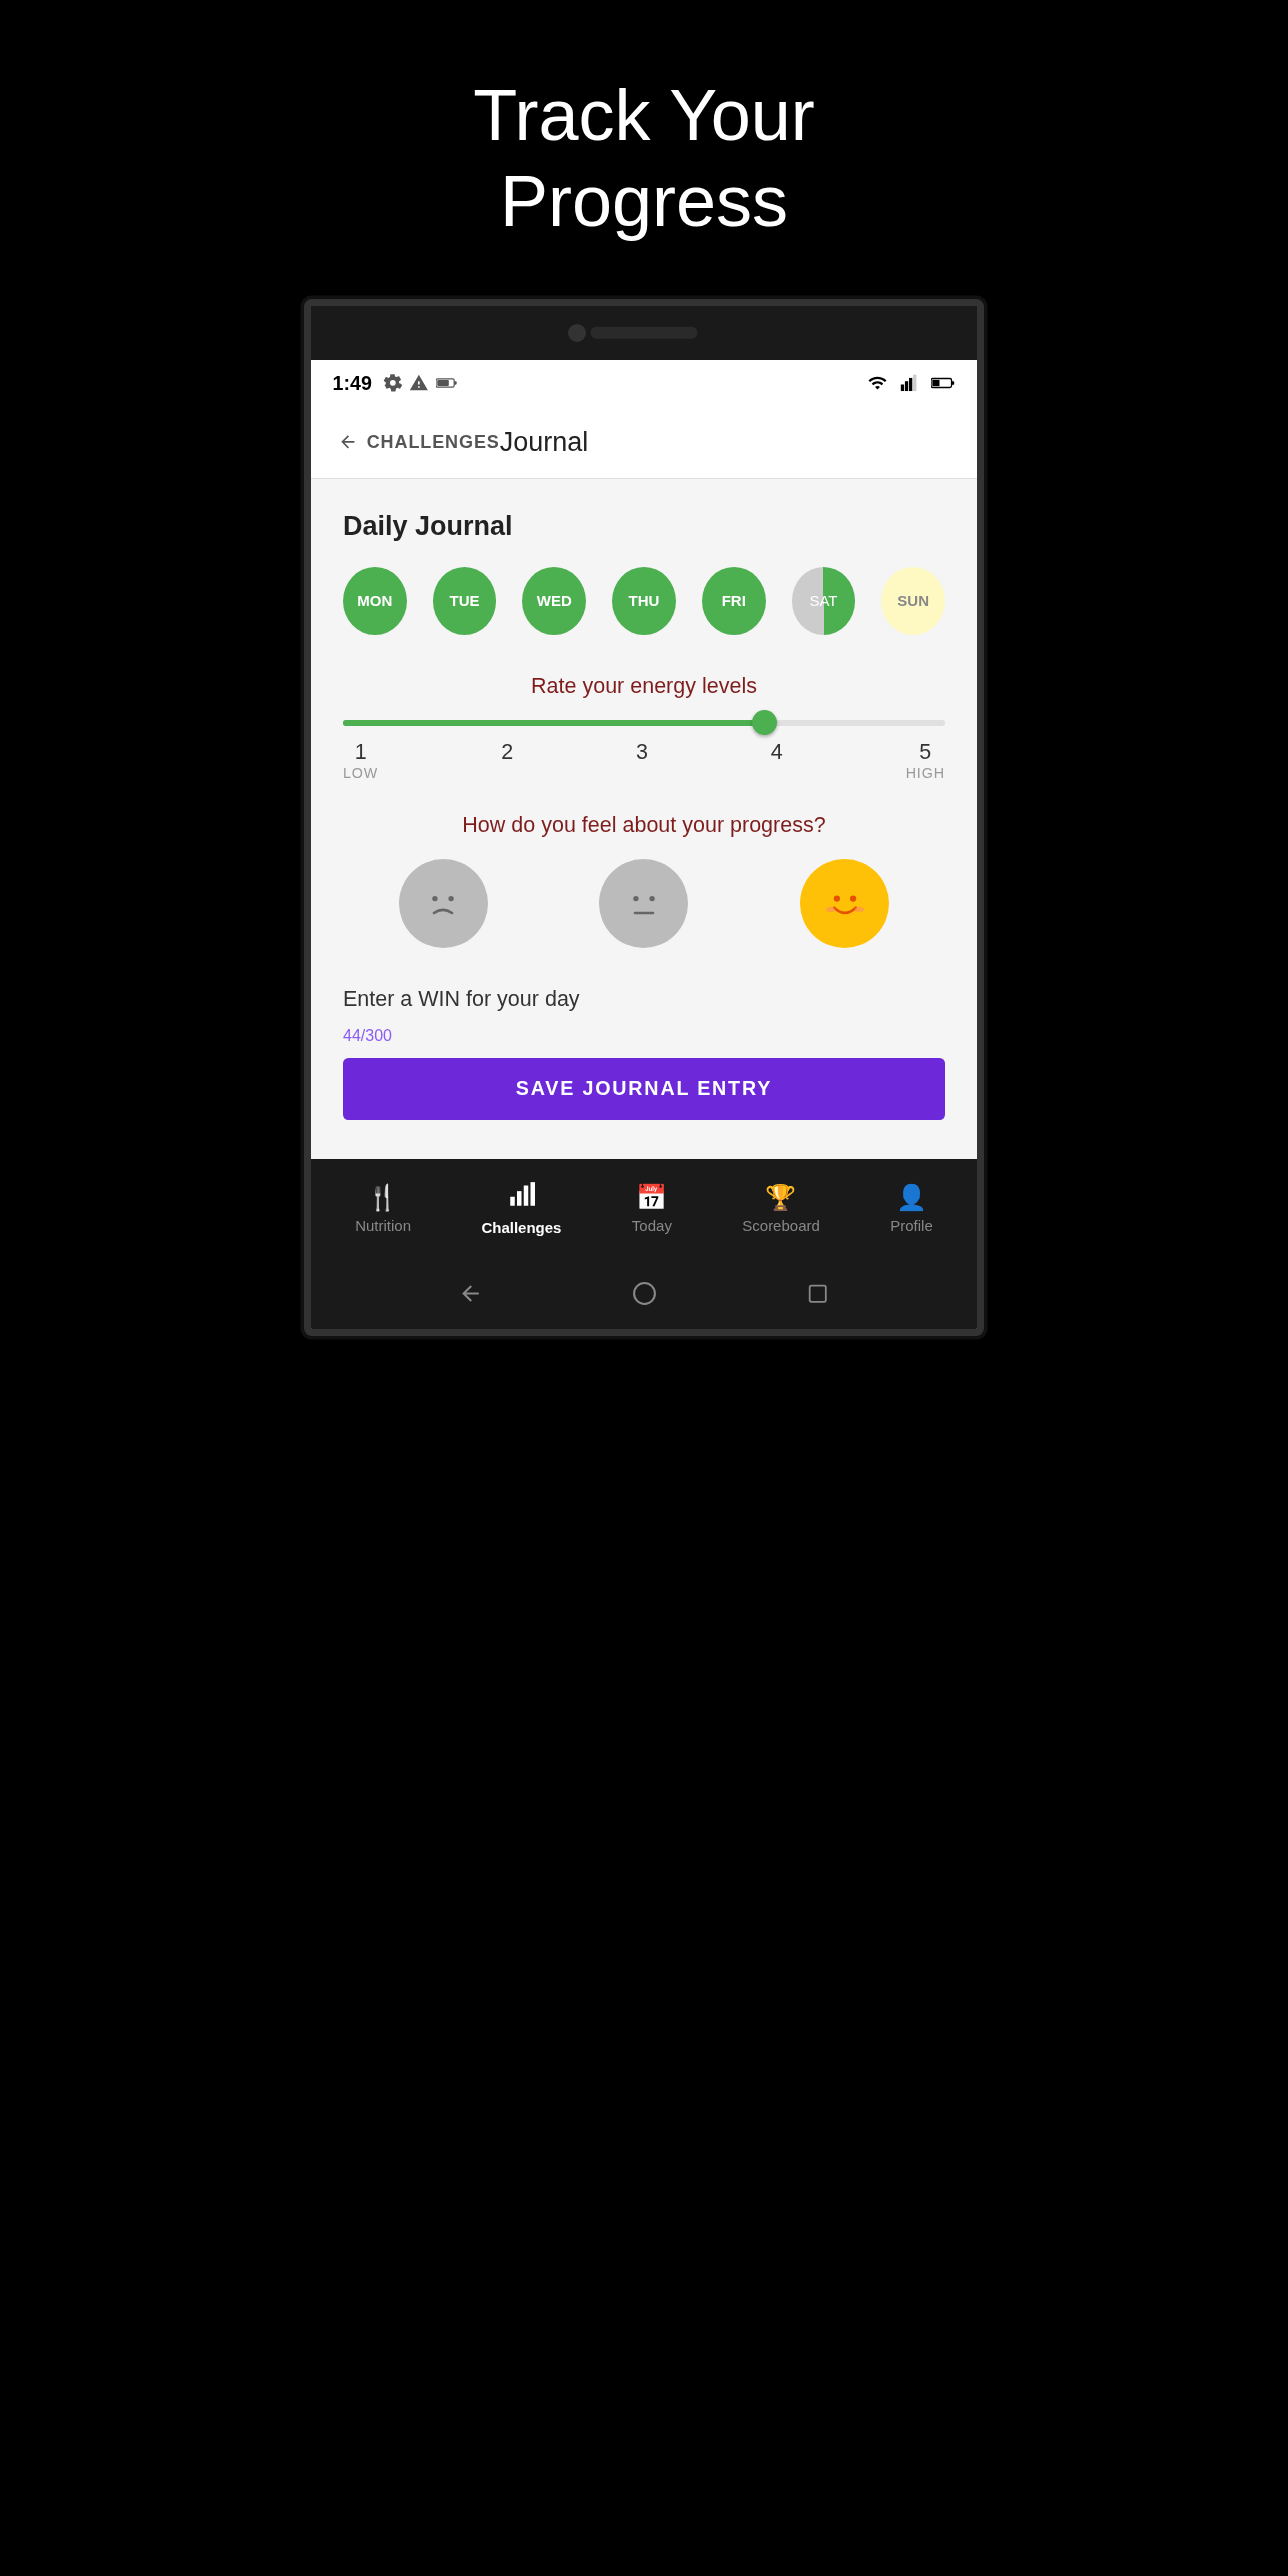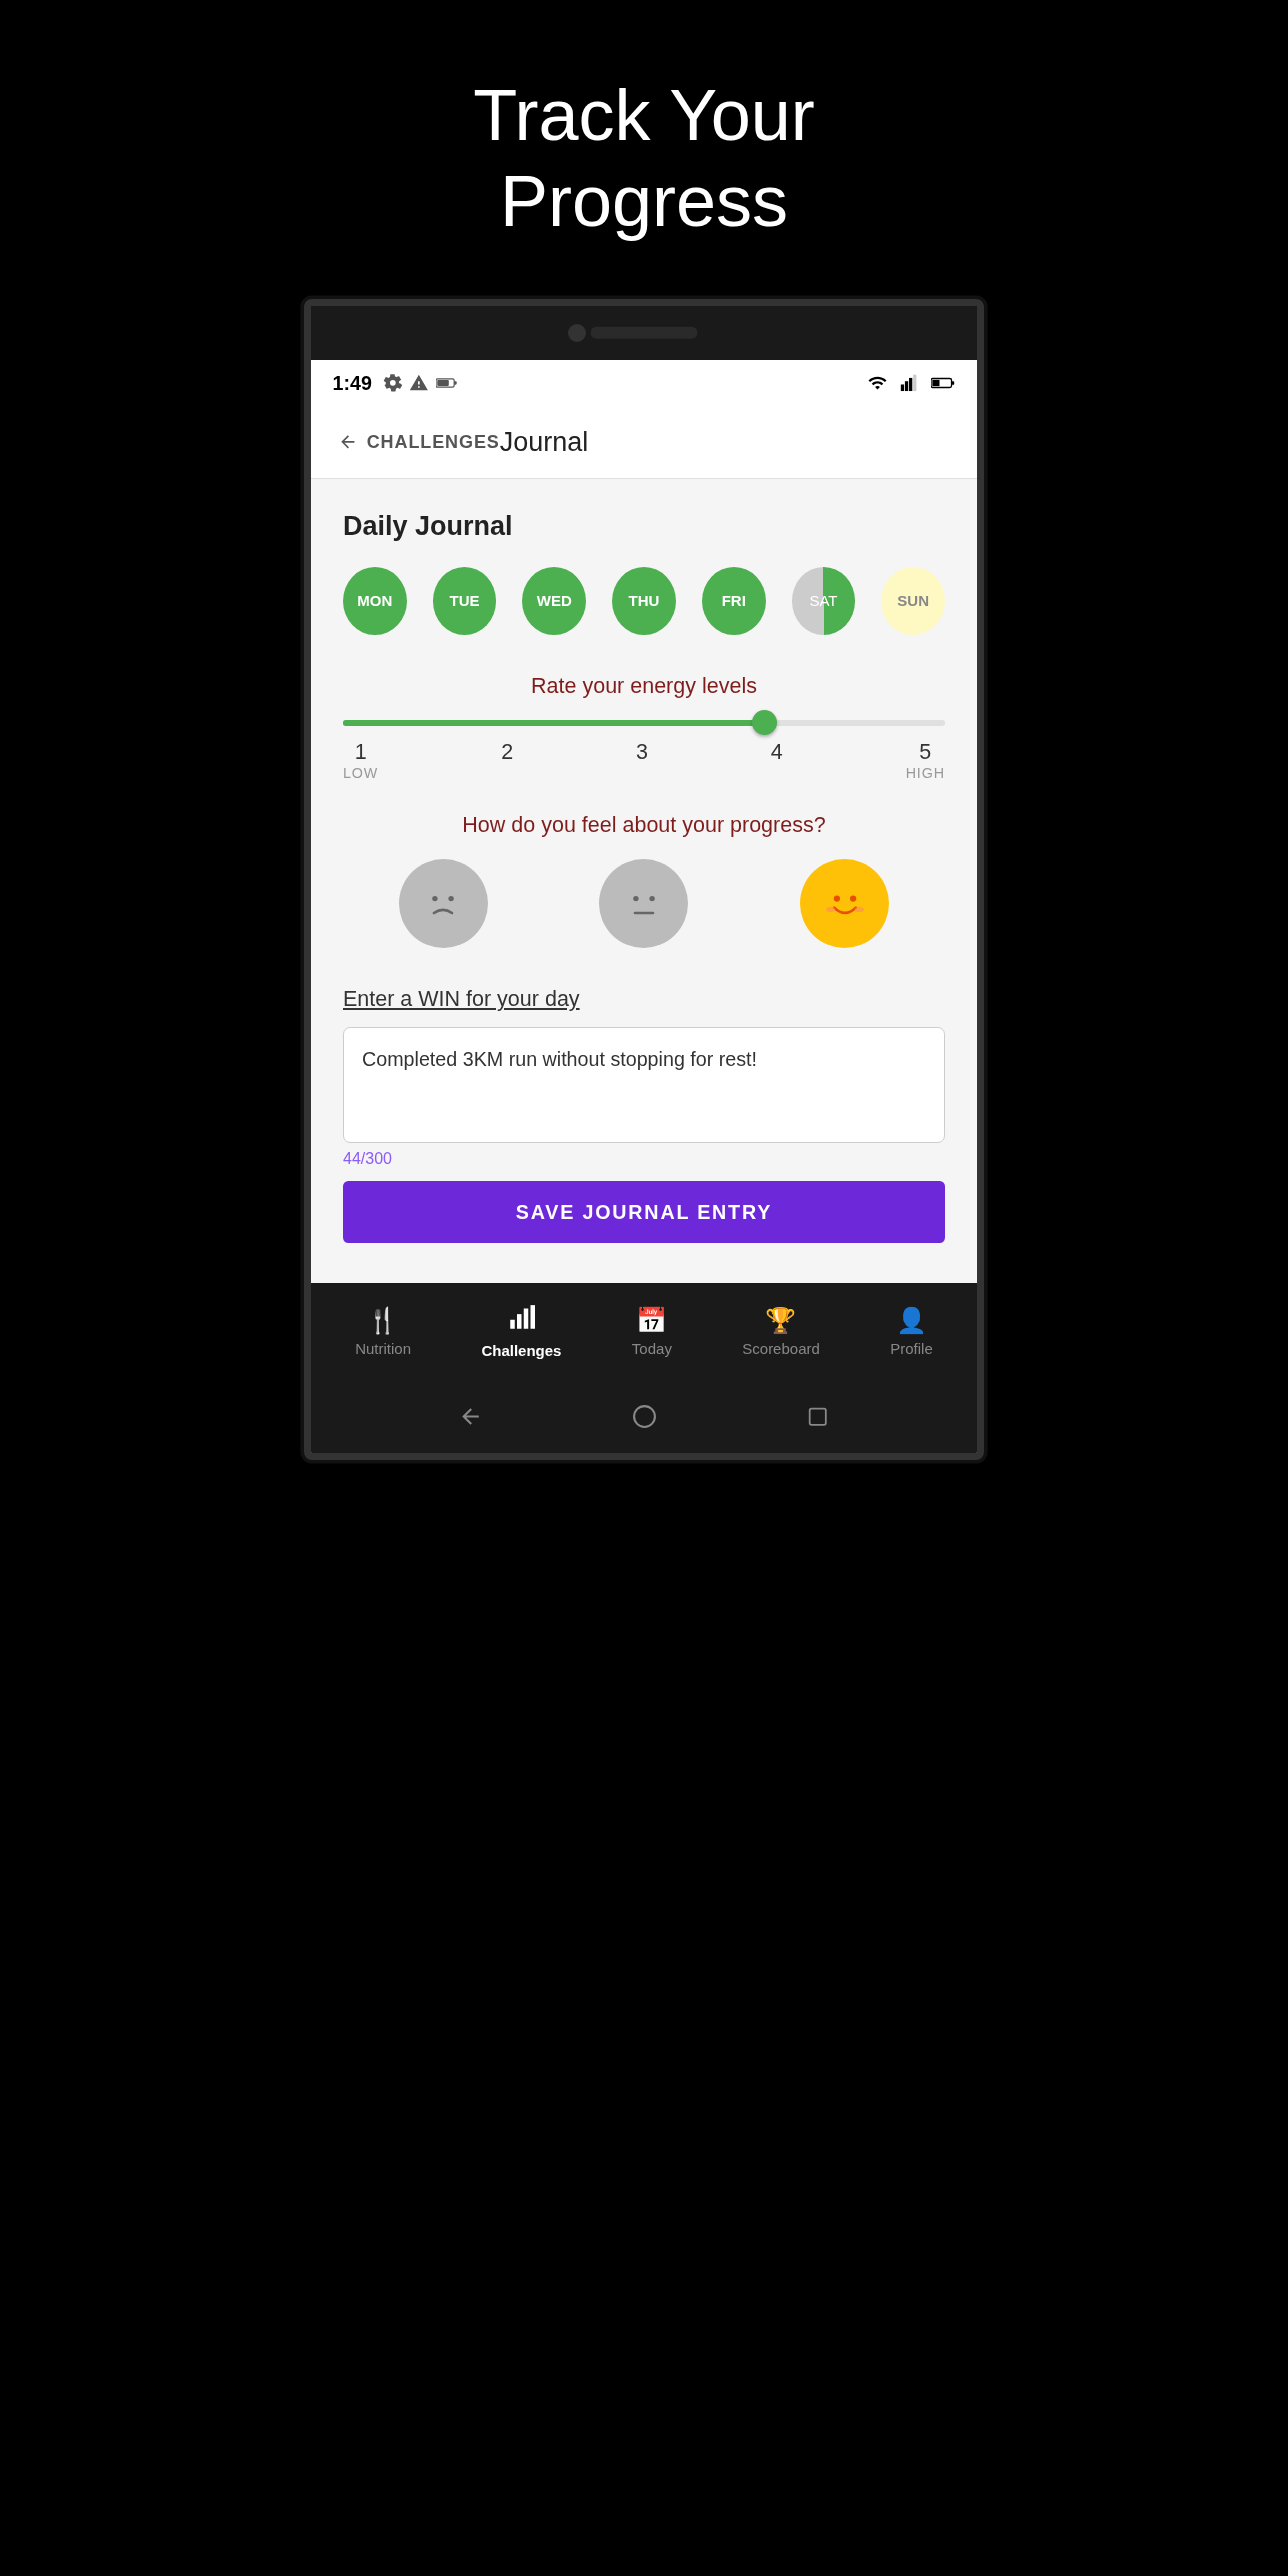--- a/index.html
+++ b/index.html
@@ -234,21 +234,20 @@
       font-size: 45px;
     }
     .emoji-face.active {
       background: #ffc107;
     }
     
     .win-label {
       font-size: 21.5px;
       color: #333;
       margin-bottom: 14.3px;
-      text-decoration: underline;
     }
     .win-textarea {
       background: #fff;
       border: 0.9px solid #ccc;
       border-radius: 7.2px;
       padding: 18px;
       width: 100%;
       min-height: 116px;
       font-size: 19.7px;
       color: #333;
@@ -459,21 +458,20 @@
               <path d="M18 34 Q30 46 42 34" stroke="#e65100" stroke-width="3" fill="none" stroke-linecap="round"></path>
 
               <ellipse cx="14" cy="36" rx="5" ry="3" fill="#ff8a65" opacity="0.6"></ellipse>
               <ellipse cx="46" cy="36" rx="5" ry="3" fill="#ff8a65" opacity="0.6"></ellipse>
             </svg>
           </div>
         </div>
 
         
         <div class="win-label">Enter a WIN for your day</div>
-        <div class="win-textarea" contenteditable="false" style="">Completed 3KM run without stopping for rest!</div>
         <div class="char-count">44/300</div>
         <button class="save-btn">SAVE JOURNAL ENTRY</button>
       </div>
 
       <div class="bottom-nav">
         <div class="nav-item">
           <span class="nav-icon">🍴</span>
           <span>Nutrition</span>
         </div>
         <div class="nav-item active">

